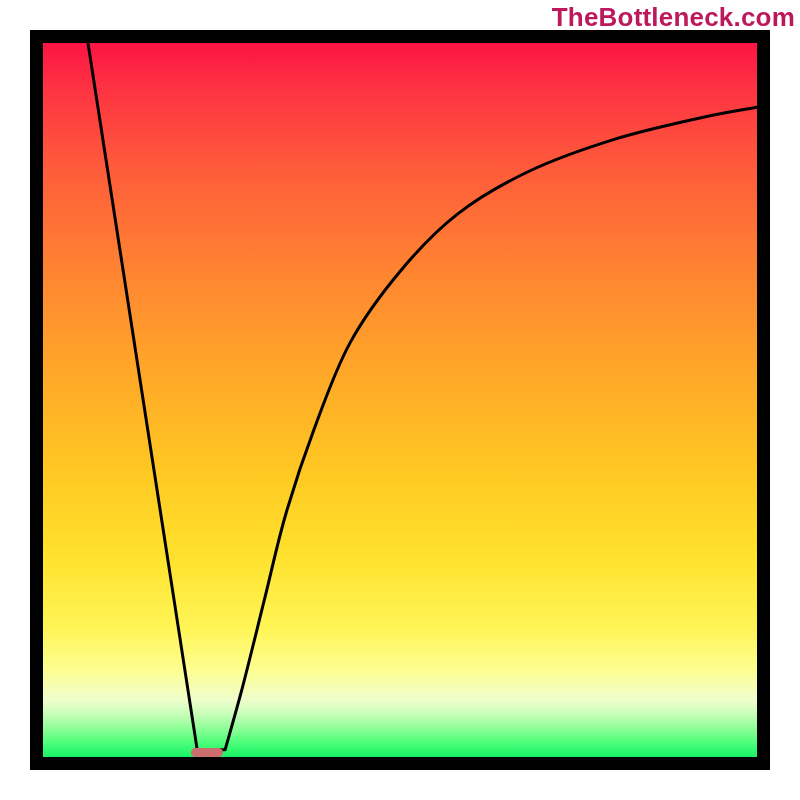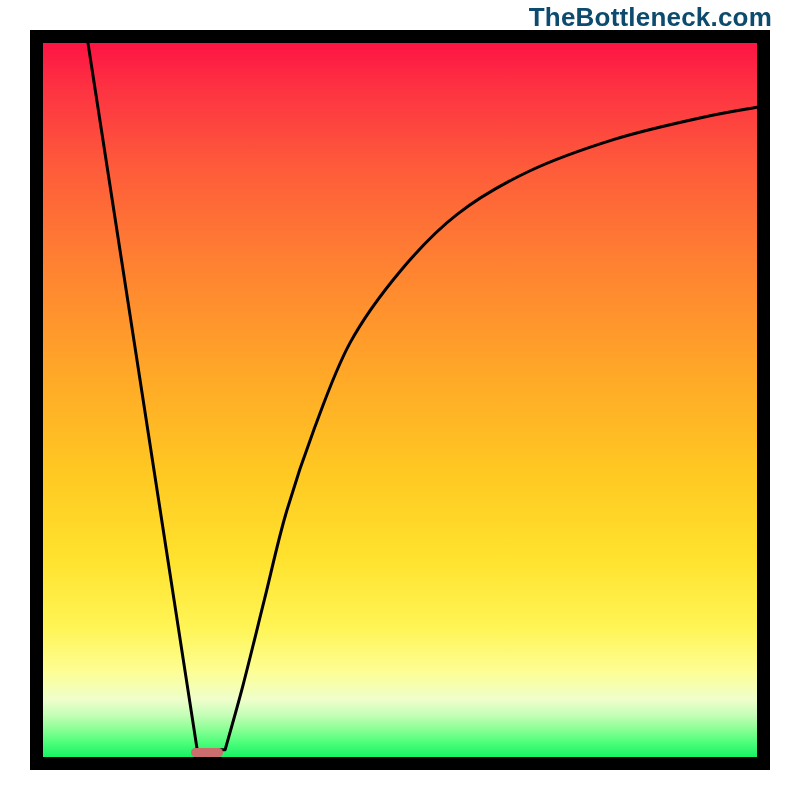--- a/index.html
+++ b/index.html
@@ -13,24 +13,24 @@
   }
   .frame {
     position: relative;
     width: 800px;
     height: 800px;
     box-sizing: border-box;
   }
   .watermark {
     position: absolute;
     top: 2px;
-    right: 28px;
+    right: 5px;
     font-size: 26px;
     font-weight: 600;
-    color: #0c4a6e;
+    color: #be185d;
     letter-spacing: 0.2px;
     z-index: 40;
   }
   .plot-border {
     position: absolute;
     left: 30px;
     top: 30px;
     width: 740px;
     height: 740px;
     background: #000;

